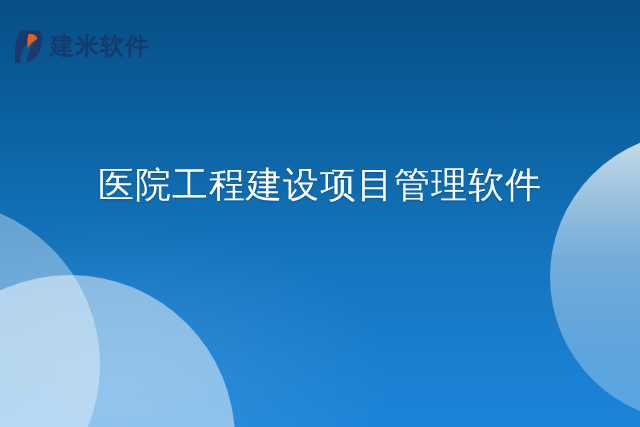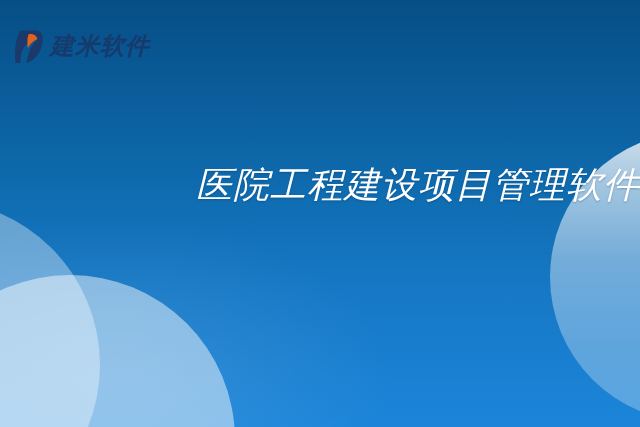--- a/index.html
+++ b/index.html
@@ -6,21 +6,20 @@
     margin: 0;
     padding: 0;
     background: #ffffff;
   }
   #stage {
     position: relative;
     width: 640px;
     height: 427px;
     overflow: hidden;
     font-family: "Liberation Sans", sans-serif;
-    font-style: italic;
   }
 
   
   .bg-gradient {
     position: absolute;
     inset: 0;
     background: linear-gradient(to bottom, #064e86 0%, #0a5a96 18%, #0f6cb0 45%, #1678c6 68%, #1c85d9 100%);
   }
   
   .bg-sheen {
@@ -86,21 +85,21 @@
     white-space: nowrap;
     margin-left: 2px;
   }
 
   
   .headline {
     position: absolute;
     left: 0;
     right: 0;
     top: 160px;
-    text-align: right;
+    text-align: center;
     color: #ffffff;
     font-family: "Liberation Serif", "DejaVu Serif", serif;
     font-size: 36px;
     line-height: 1.42;
     letter-spacing: 1px;
     text-shadow: 0 1px 2px rgba(0,30,70,0.28);
   }
   .headline-line {
     display: block;
     white-space: nowrap;

